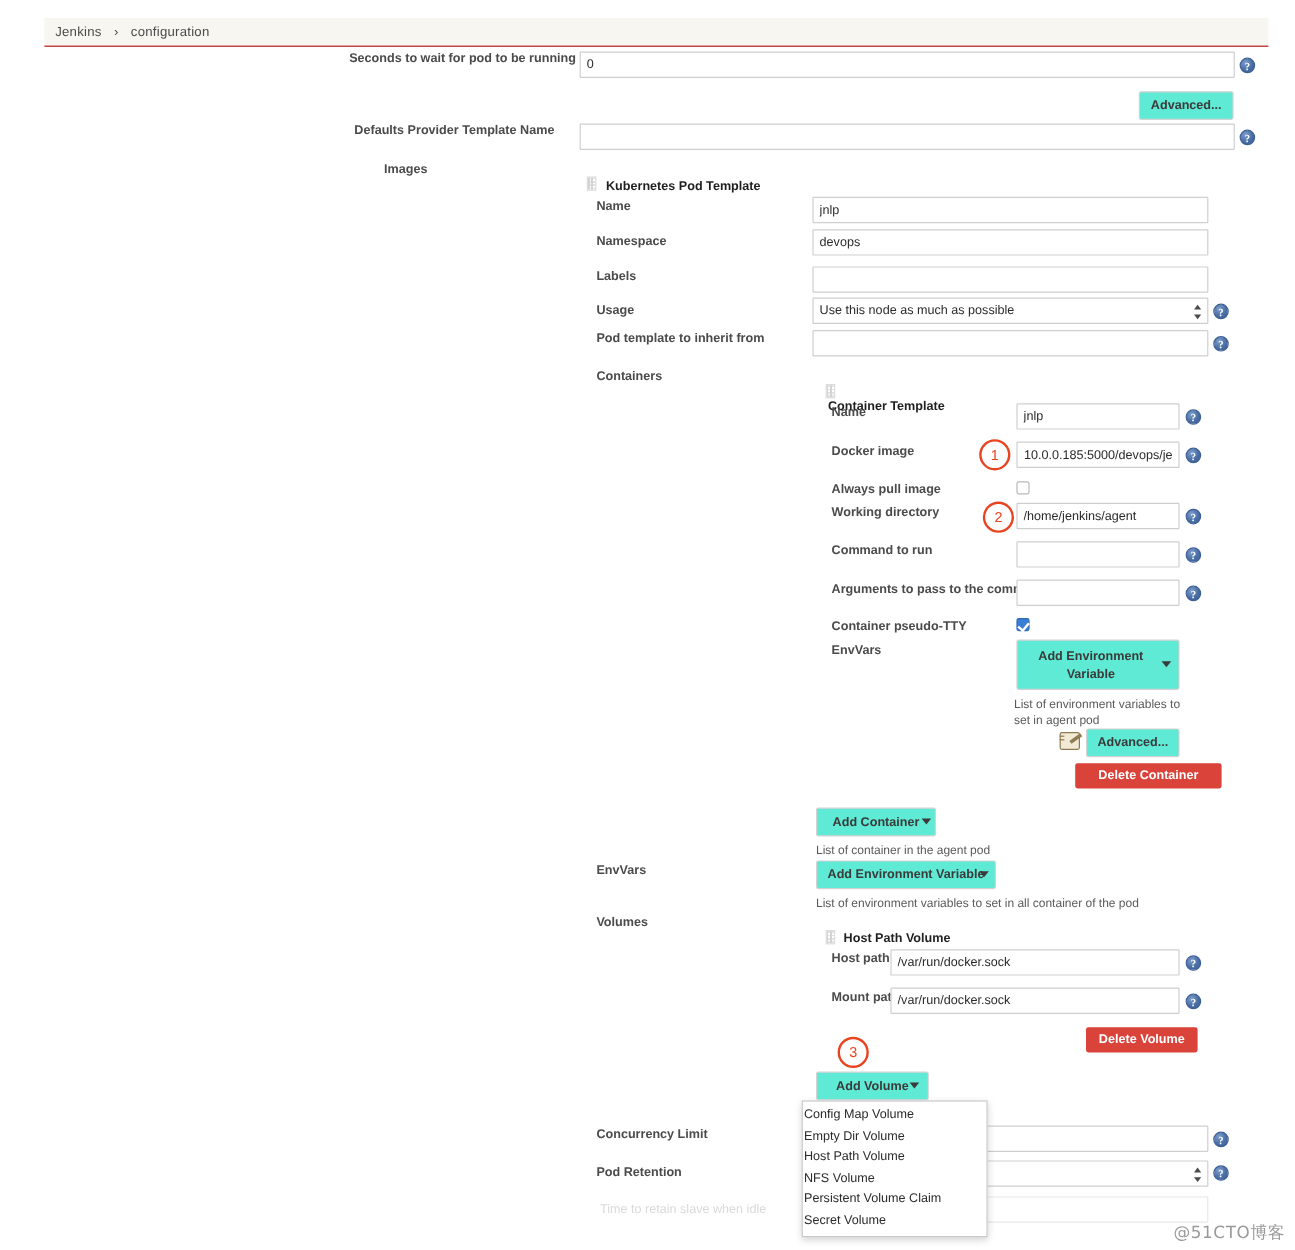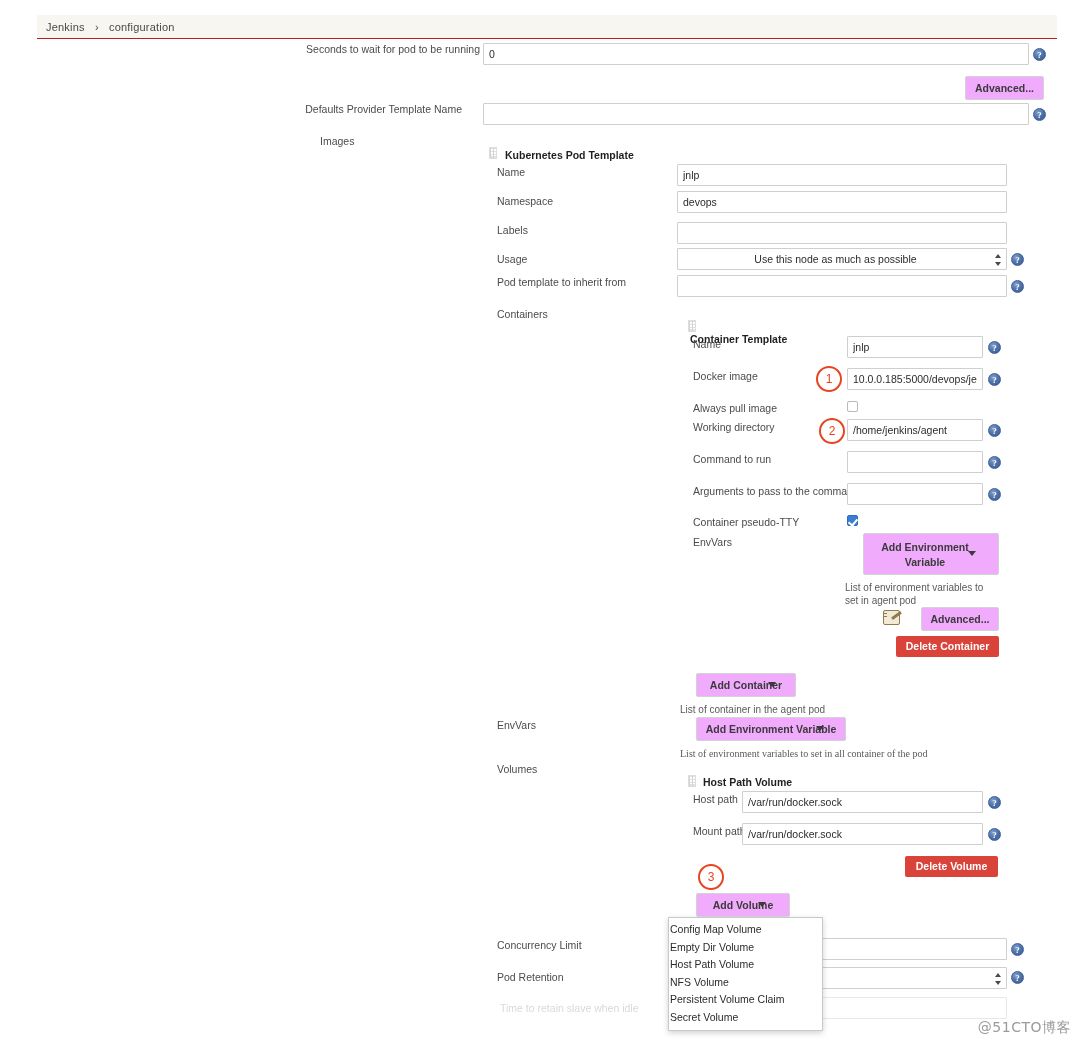--- a/index.html
+++ b/index.html
@@ -30,20 +30,21 @@
   .crumb-sep { left: 58px; color: #9a9a9a; font-size: 9px; top: 7px; }
   .crumb-config { left: 72px; }
 
   
   .lbl {
     position: absolute;
     font-size: 10.5px;
     color: #4b4b4b;
     white-space: nowrap;
     line-height: 13px;
+    font-weight: bold;
   }
   .lbl-r { text-align: right; }
   .txt {
     position: absolute;
     height: 22px;
     background: #ffffff;
     border: 1px solid #cfcfcf;
     border-radius: 1px;
     font-family: "Liberation Sans", sans-serif;
     font-size: 10.5px;
@@ -110,31 +111,30 @@
     left: 2px; top: 1px;
     width: 4px; height: 7px;
     border-right: 2px solid #fff;
     border-bottom: 2px solid #fff;
     transform: rotate(40deg);
   }
 
   
   .btn-grey {
     position: absolute;
-    background: #f0abfc;
+    background: #5eead4;
     border: 1px solid #d2d2d2;
     border-radius: 2px;
     font-size: 10.5px;
     font-weight: bold;
     color: #3a3a3a;
     text-align: center;
     line-height: 22px;
     height: 24px;
     font-family: "Liberation Sans", sans-serif;
-    margin-left: 16px;
   }
   .btn-red {
     position: absolute;
     background: #d9433a;
     border: none;
     border-radius: 2px;
     font-size: 10.5px;
     font-weight: bold;
     color: #ffffff;
     text-align: center;
@@ -278,21 +278,21 @@
 <div class="lbl" style="left:497px; top:166px;">Name</div>
 <input class="txt" style="left: 677px; top: 164px; width: 330px;" value="jnlp">
 
 <div class="lbl" style="left:497px; top:195px;">Namespace</div>
 <input class="txt" style="left: 677px; top: 191px; width: 330px;" value="devops">
 
 <div class="lbl" style="left:497px; top:224px;">Labels</div>
 <input class="txt" style="left: 677px; top: 222px; width: 330px;" value="">
 
 <div class="lbl" style="left:497px; top:253px;">Usage</div>
-<div class="sel" style="left:677px; top:248px; width:330px;text-align:center;">
+<div class="sel" style="left:677px; top:248px; width:330px;">
   <span>Use this node as much as possible</span>
   <span class="spin">
       <i class="up"></i>
       <i class="dn"></i>
     </span>
 </div>
 <div class="help" style="left:1011px; top:253px;">?</div>
 
 <div class="lbl" style="left:497px; top:276px;">Pod template to inherit from</div>
 <input class="txt" style="left: 677px; top: 275px; width: 330px;" value="">
@@ -333,34 +333,34 @@
 
 <div class="lbl" style="left:693px; top:536px;">EnvVars</div>
 <div class="btn-grey" style="left:847px; top:533px; width:136px; height:42px; line-height:15px; padding:6px 16px 0 4px;">
   <span>Add Environment Variable</span>
 </div>
 <div class="caret" style="left:968px; top:551px;"></div>
 <div class="hint" style="left:845px; top:581px; width:145px;">List of environment variables to set in agent pod</div>
 
 <div class="notepad" style="left:883px; top:610px;"></div>
 <div class="btn-grey" style="left:905px; top:607px; width:78px;">Advanced...</div>
-<div class="btn-red" style="left:896px; top:636px; width:103px;">Delete Container</div>
+<div class="btn-red" style="left:896px; top:636px; width:122px;">Delete Container</div>
 
 <div class="btn-grey" style="left:680px; top:673px; width:100px;">
   <span>Add Container</span>
 </div>
 <div class="caret" style="left:768px; top:682px;"></div>
 <div class="hint" style="left:680px; top:703px;">List of container in the agent pod</div>
 
 <div class="lbl" style="left:497px; top:719px;">EnvVars</div>
 <div class="btn-grey" style="left:680px; top:717px; width:150px;">
   <span>Add Environment Variable</span>
 </div>
 <div class="caret" style="left:816px; top:726px;"></div>
-<div class="hint" style="left:680px; top:747px;font-family:Liberation Serif, serif;">List of environment variables to set in all container of the pod</div>
+<div class="hint" style="left:680px; top:747px;">List of environment variables to set in all container of the pod</div>
 
 <div class="lbl" style="left:497px; top:763px;">Volumes</div>
 
 <div class="grip" style="left:688px; top:775px;"></div>
 <div class="sec-title" style="left:703px; top:776px;">Host Path Volume</div>
 
 <div class="lbl" style="left:693px; top:793px;">Host path</div>
 <input class="txt" style="left: 742px; top: 791px; width: 241px;" value="/var/run/docker.sock">
 <div class="help" style="left:988px; top:796px;">?</div>
 

